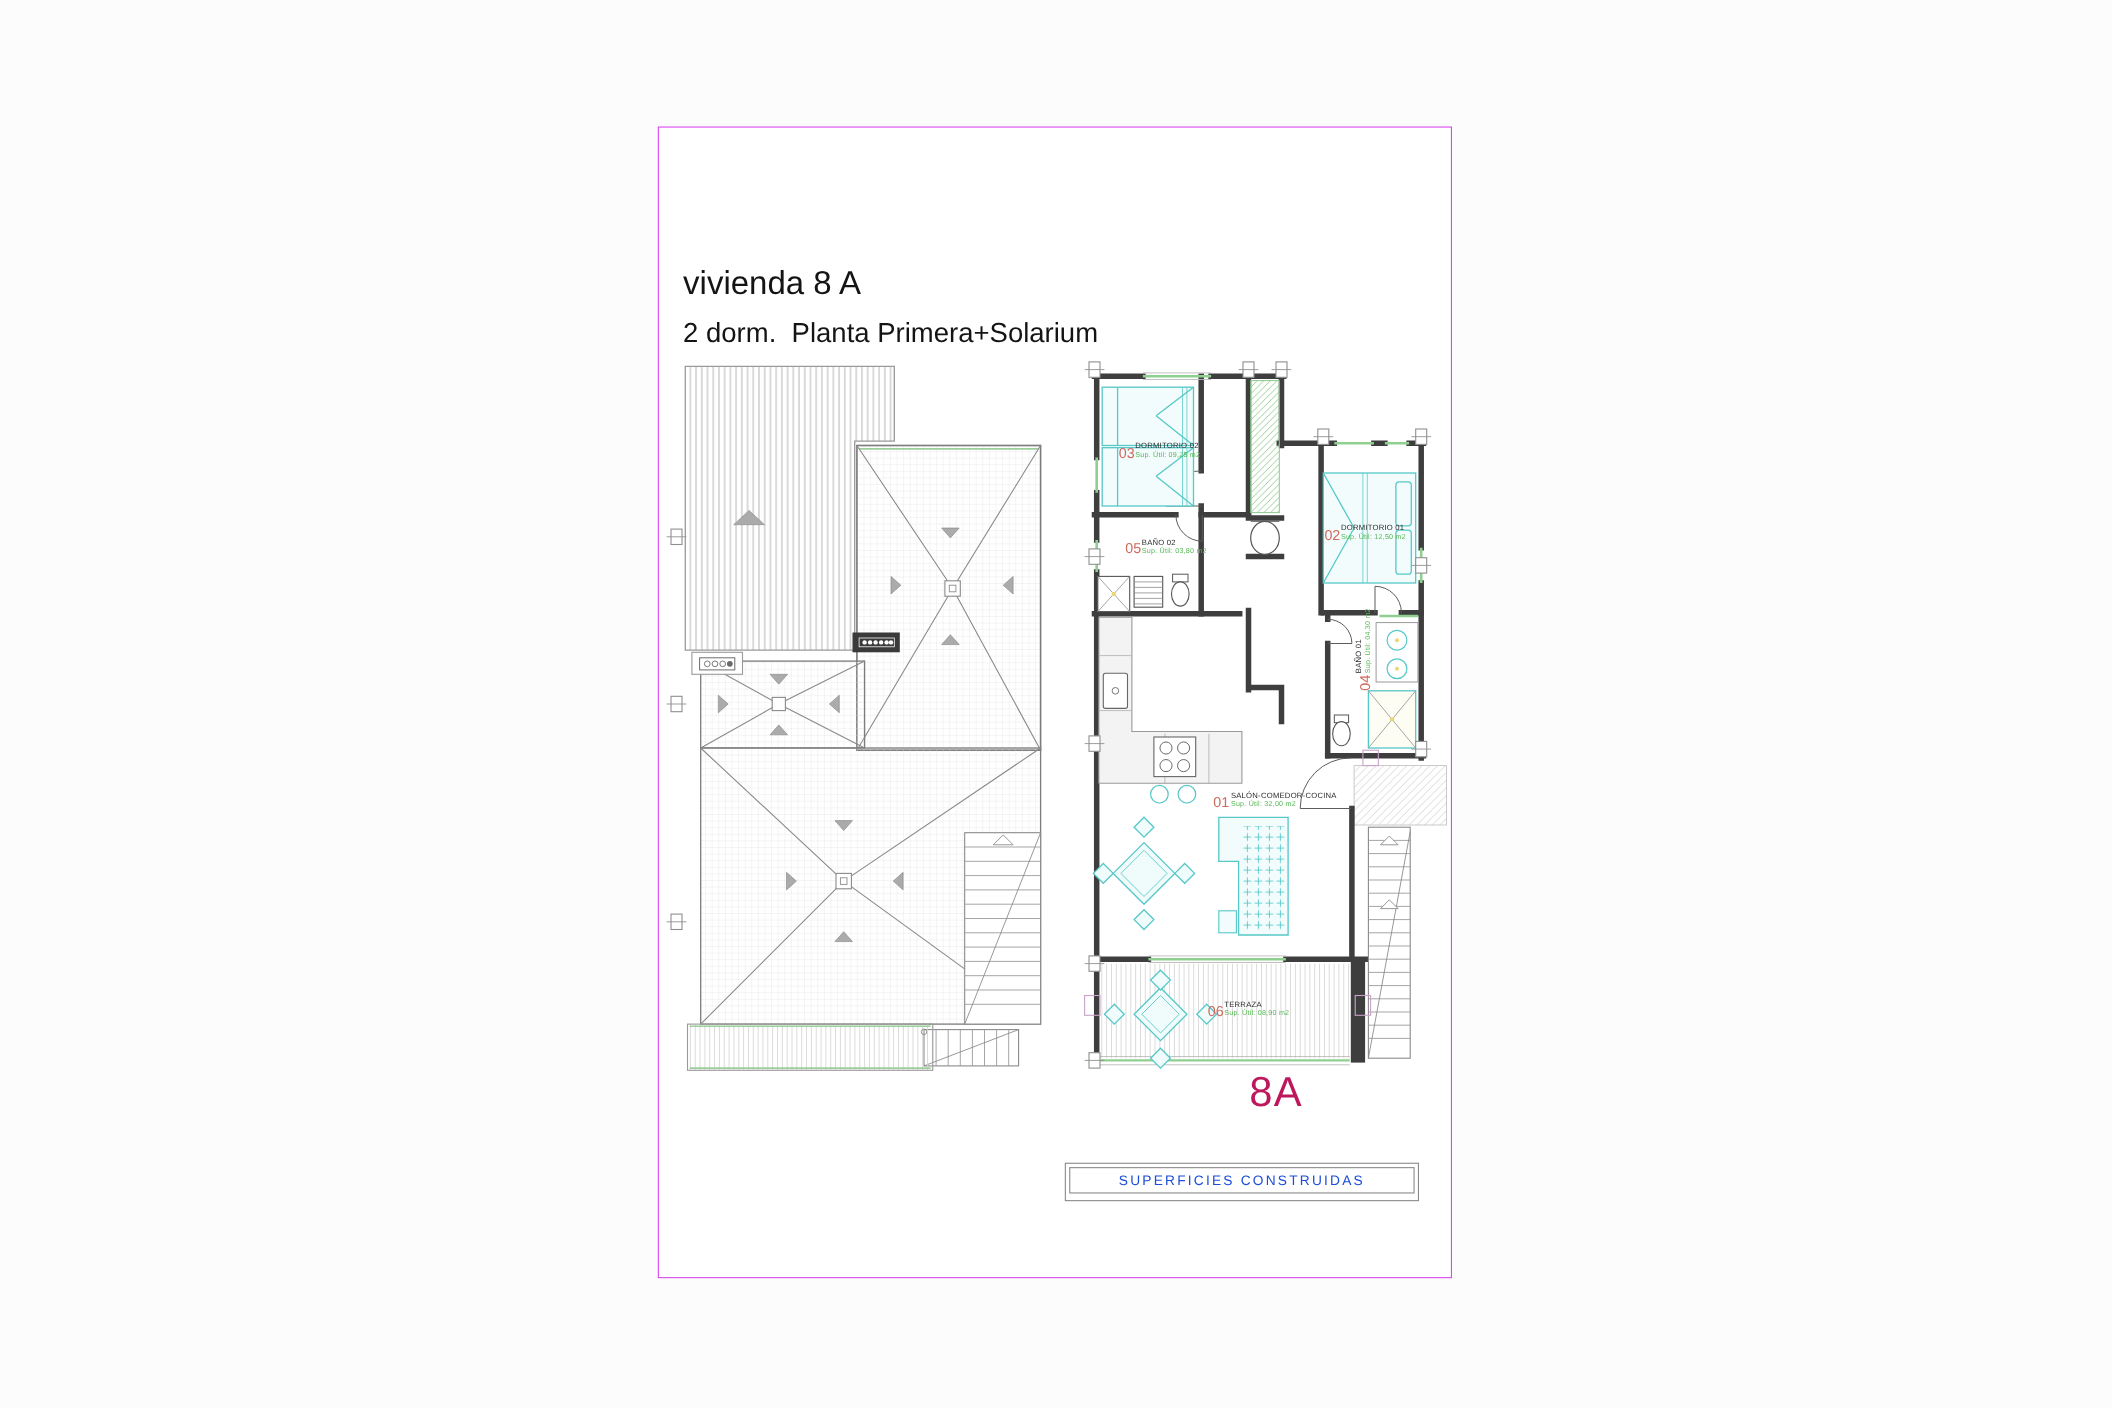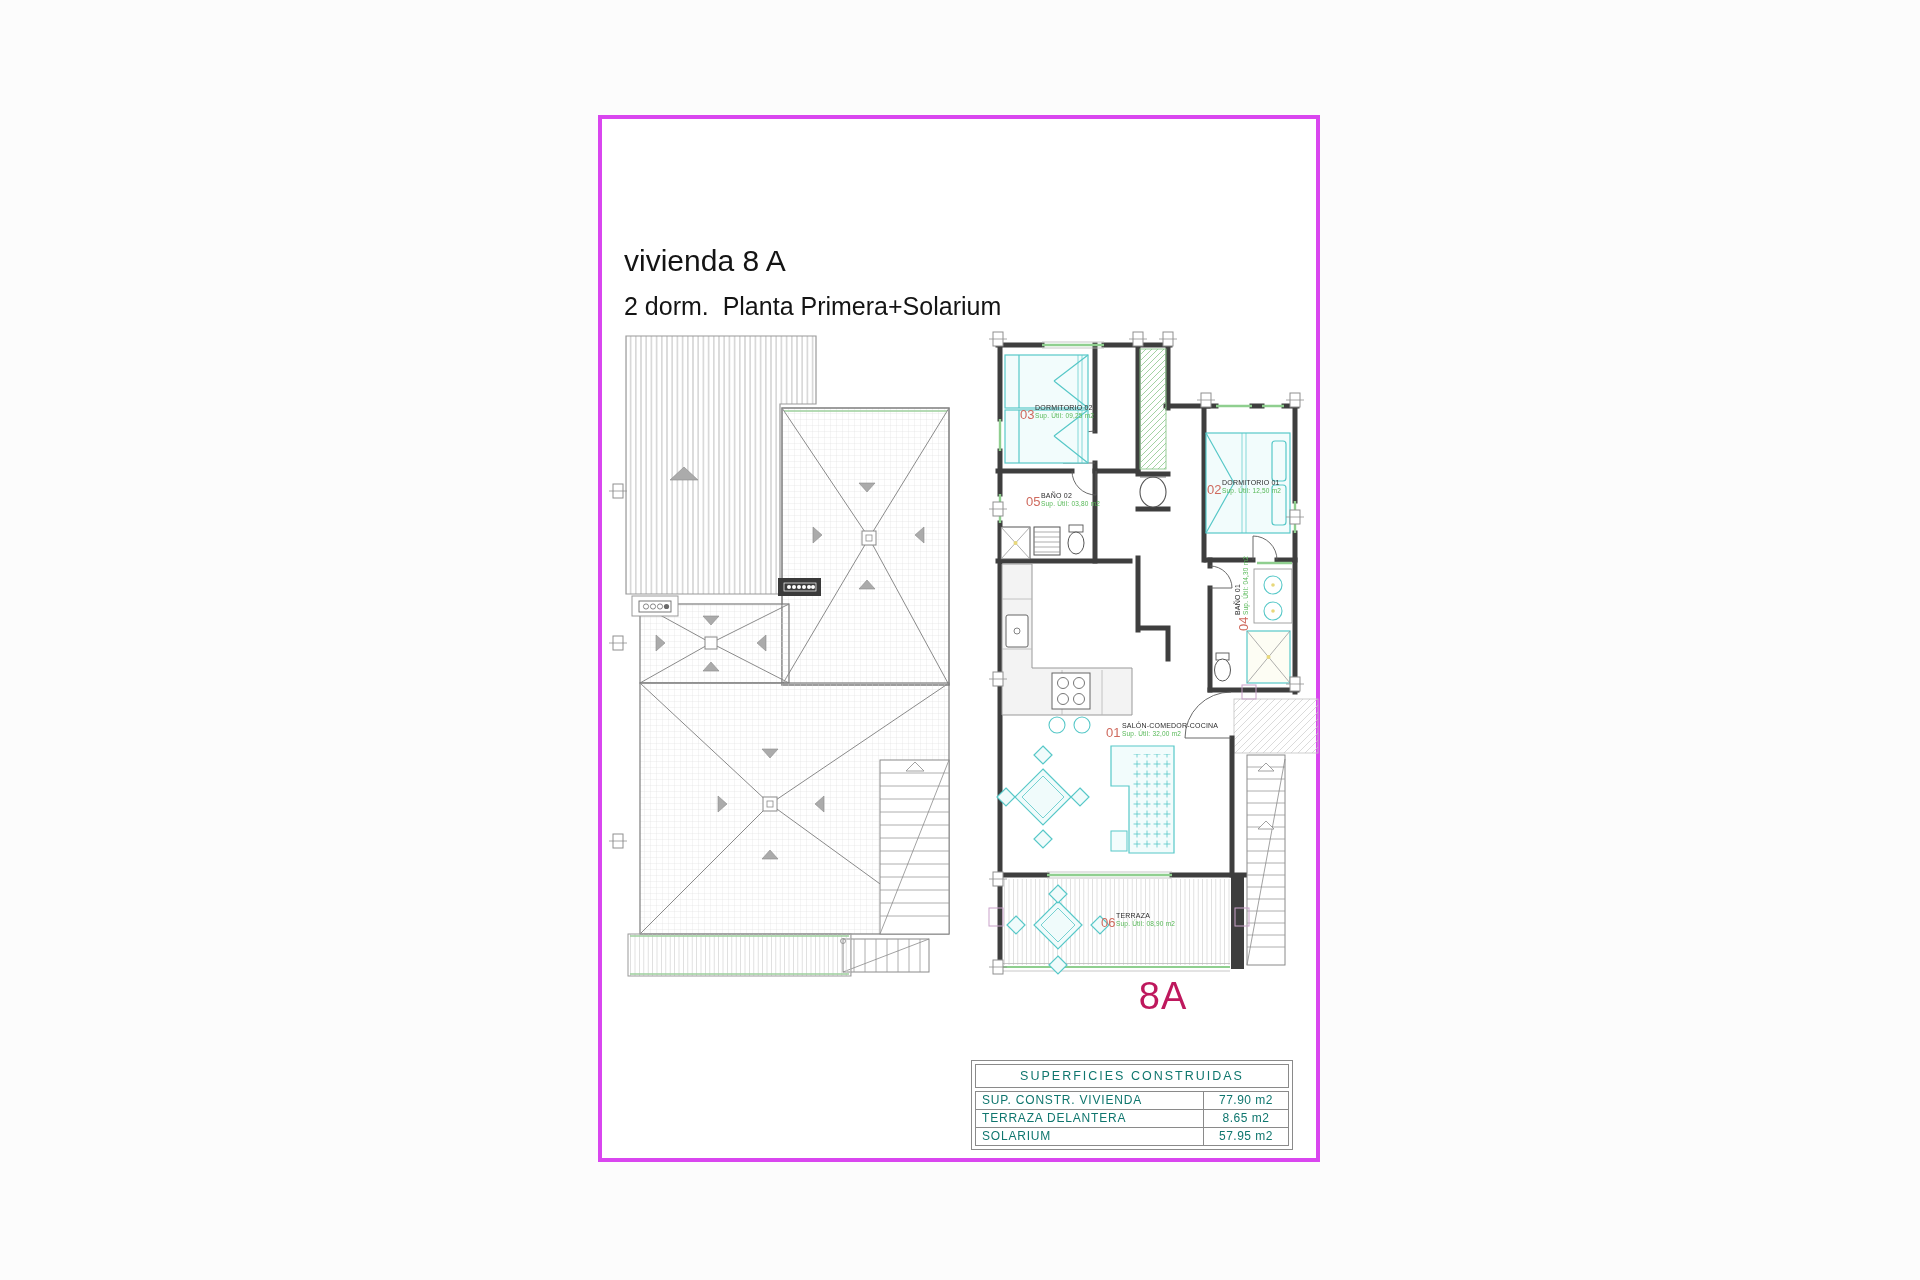--- a/index.html
+++ b/index.html
@@ -4,33 +4,33 @@
 <style>
   html,body{margin:0;padding:0;}
   body{
     width:1920px;height:1280px;position:relative;
     background:#fcfcfc;
     font-family:"Liberation Sans",sans-serif;
     overflow:hidden;
   }
   .sheet{
     position:absolute;left:598px;top:115px;width:722px;height:1047px;
-    background:#ffffff;border:4px solid #d946ef;box-sizing:border-box;
+    background:#ffffff;border:1px solid #d946ef;box-sizing:border-box;
   }
   .titleblock{position:absolute;left:22px;top:126px;color:#141414;}
   .title{font-size:30px;line-height:1.05;}
   .subtitle{font-size:25px;margin-top:15px;white-space:pre;}
   svg.drawing{position:absolute;left:0;top:0;}
   .unit-label{
     position:absolute;left:519px;top:856px;width:84px;text-align:center;
     font-size:38px;color:#be185d;letter-spacing:1px;
   }
   .areas-table{
     position:absolute;left:369px;top:941px;width:322px;box-sizing:border-box;
-    border:1px solid #8a8a8a;padding:3px;background:#fff;color:#0f766e;
+    border:1px solid #8a8a8a;padding:3px;background:#fff;color:#1d4ed8;
   }
   .at-header{
     border:1px solid #8a8a8a;height:22px;line-height:22px;text-align:center;
     font-size:12.5px;letter-spacing:2px;margin-bottom:3px;
   }
   .at-body{border:1px solid #8a8a8a;}
   .at-row{display:flex;height:17px;line-height:17px;font-size:12px;}
   .at-row + .at-row{border-top:1px solid #8a8a8a;}
   .at-label{flex:1;padding-left:6px;letter-spacing:0.8px;white-space:nowrap;}
   .at-value{width:84px;border-left:1px solid #8a8a8a;text-align:center;letter-spacing:0.5px;}
@@ -371,29 +371,15 @@
         <text class="rm-name" x="514" y="799">TERRAZA</text>
         <text class="rm-sup" x="514" y="807">Sup. Útil: 08,90 m2</text>
       </g>
     </g>
   </svg>
 
   <div class="unit-label">8A</div>
 
   <div class="areas-table">
     <div class="at-header">SUPERFICIES CONSTRUIDAS</div>
-    <div class="at-body">
-      <div class="at-row">
-        <div class="at-label">SUP. CONSTR. VIVIENDA</div>
-        <div class="at-value">77.90 m2</div>
-      </div>
-      <div class="at-row">
-        <div class="at-label">TERRAZA DELANTERA</div>
-        <div class="at-value">8.65 m2</div>
-      </div>
-      <div class="at-row">
-        <div class="at-label">SOLARIUM</div>
-        <div class="at-value">57.95 m2</div>
-      </div>
-    </div>
   </div>
 
 </div>
 
 </body></html>

